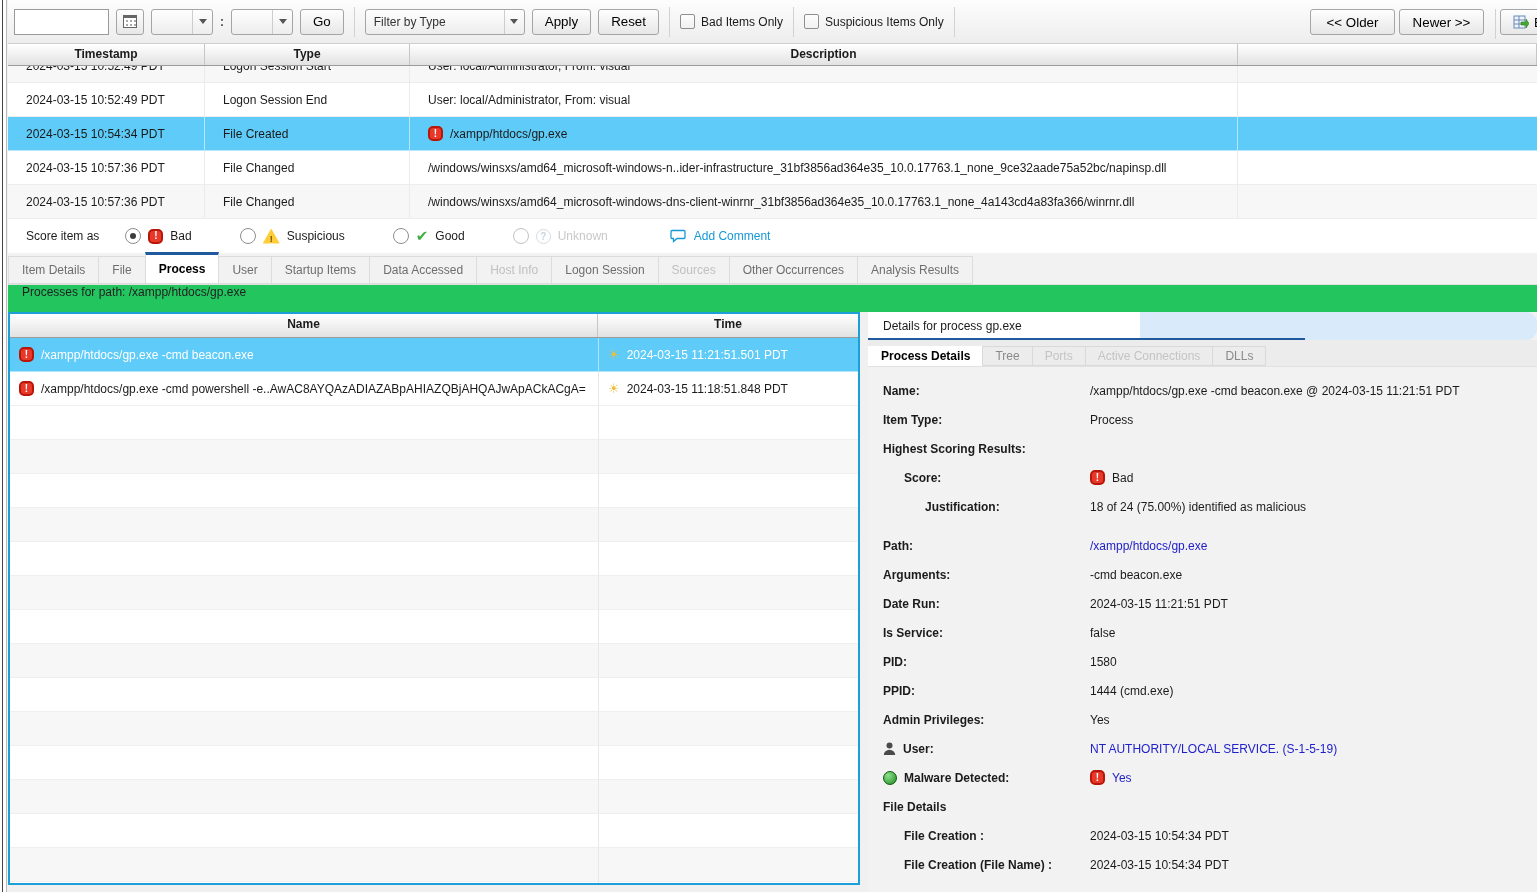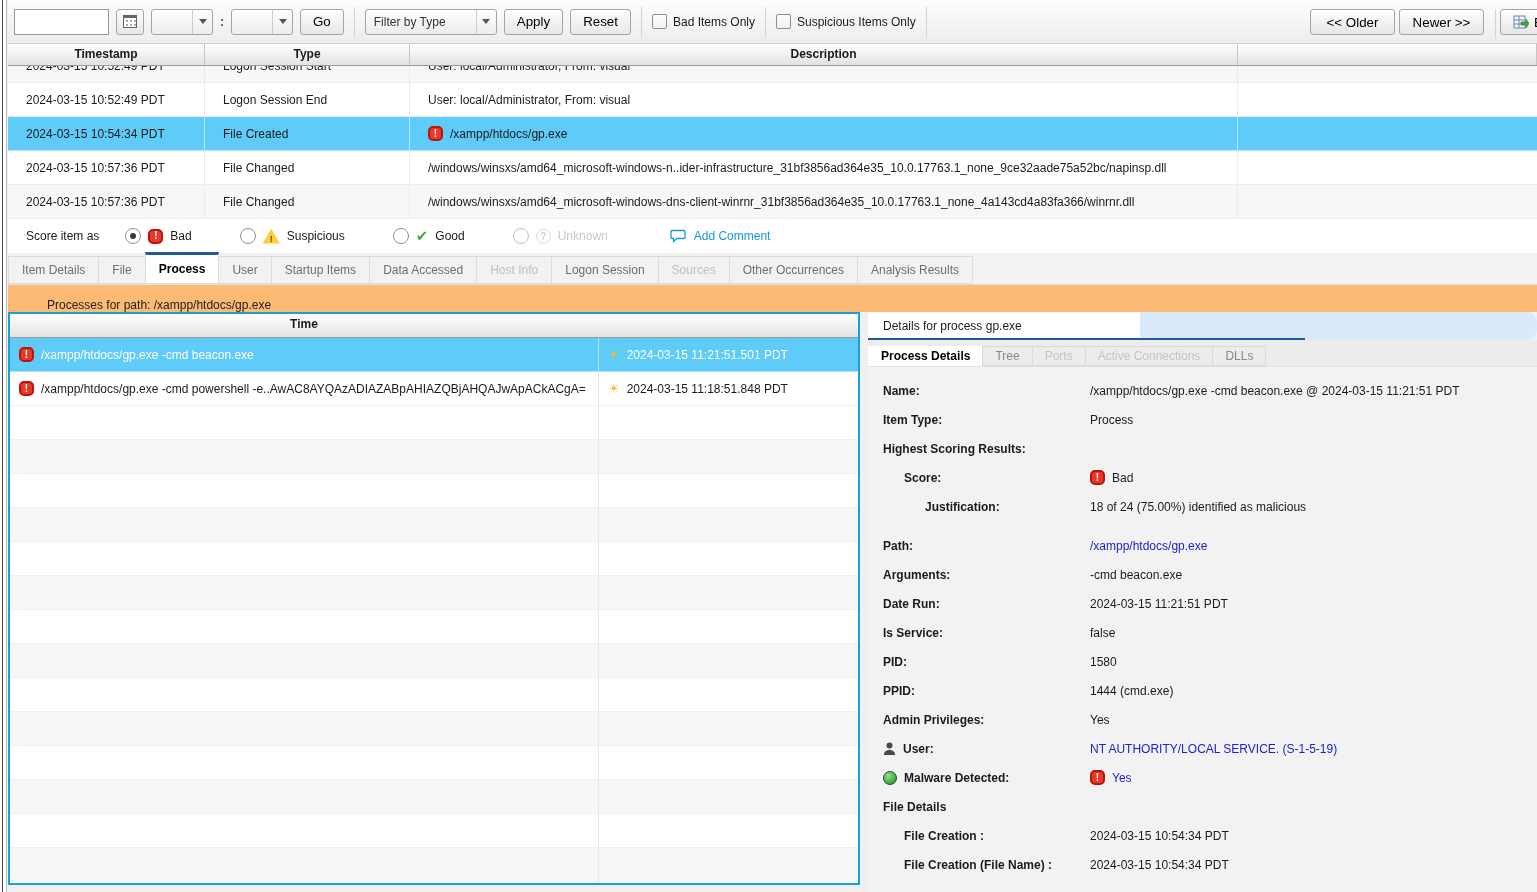--- a/index.html
+++ b/index.html
@@ -64,21 +64,21 @@
   .add-comment { color:#1598d5; display:flex; align-items:center; gap:8px; margin-left:14px; cursor:default; }
 
   
   .tabstrip { position:absolute; left:8px; right:0; top:253px; height:32px; background:#f2f2f2; display:flex; align-items:flex-end; border-bottom:1px solid #e0e0e0; }
   .tab { height:28px; display:flex; align-items:center; padding:0 13px; border:1px solid #dcdcdc; margin-right:-1px;
          color:#6e6e6e; background:#f2f2f2; white-space:nowrap; }
   .tab.active { background:#fff; color:#000; border-top:3px solid #1f5a9e; font-weight:bold; height:32px; }
   .tab.disabled { color:#c0c0c0; }
 
   
-  .path-bar { position:absolute; left:8px; right:0; top:285px; height:27px; background:#fdba74; display:flex; align-items:flex-end; padding-left:39px; color:#222; }
+  .path-bar { position:absolute; left:8px; right:0; top:285px; height:27px; background:#22c55e; display:flex; align-items:flex-start; padding-left:14px; color:#222; }
 
   
   .proc-wrap { position:absolute; left:8px; top:312px; width:852px; height:573px; border:2px solid #1b9fd6; background:#fff; overflow:hidden; }
   .proc-wrap .th-row { grid-template-columns:588px 1fr; height:24px; }
   .p-row { display:grid; grid-template-columns:588px 1fr; height:34px; background:#fff; }
   .p-row.alt { background:#f7f7f7; }
   .p-row.selected { background:#5ecbf8; color:#fff; }
   .p-cell { display:flex; align-items:center; gap:7px; padding:0 9px; border-bottom:1px solid #efefef; white-space:nowrap; overflow:hidden; }
   .p-cell.time { border-left:1px solid #e8e8e8; }
   .p-row.selected .p-cell { border-color:rgba(255,255,255,.5); }
@@ -132,21 +132,21 @@
       </span>
     <span class="colon">:</span>
     <span class="combo" style="width:62px;">
         <span class="c-label"></span>
         <span class="c-arrow">
           <span class="tri-down"></span>
         </span>
       </span>
     <button class="btn">Go</button>
     <span class="tb-sep"></span>
-    <span class="combo" style="width:132px;">
+    <span class="combo" style="width:160px;">
         <span class="c-label">Filter by Type</span>
         <span class="c-arrow">
           <span class="tri-down"></span>
         </span>
       </span>
     <button class="btn">Apply</button>
     <button class="btn">Reset</button>
     <span class="tb-sep"></span>
     <span class="check-group">
       <span class="cb"></span>
@@ -290,20 +290,21 @@
       <div class="tab">Other Occurrences</div>
       <div class="tab">Analysis Results</div>
     </div>
 
   <div class="path-bar">
     <span>Processes for path: /xampp/htdocs/gp.exe</span>
   </div>
 
   <div class="proc-wrap">
     <div class="th-row">
+      <div class="th">Name</div>
       <div class="th" style="border-right:none;">Time</div>
     </div>
     <div>
         <div class="p-row selected">
     <div class="p-cell">
             <span class="icon-bad">!</span>
             <span class="name-text">/xampp/htdocs/gp.exe -cmd beacon.exe</span>
           </div>
     <div class="p-cell time">
             <span class="icon-sun">☀</span>

